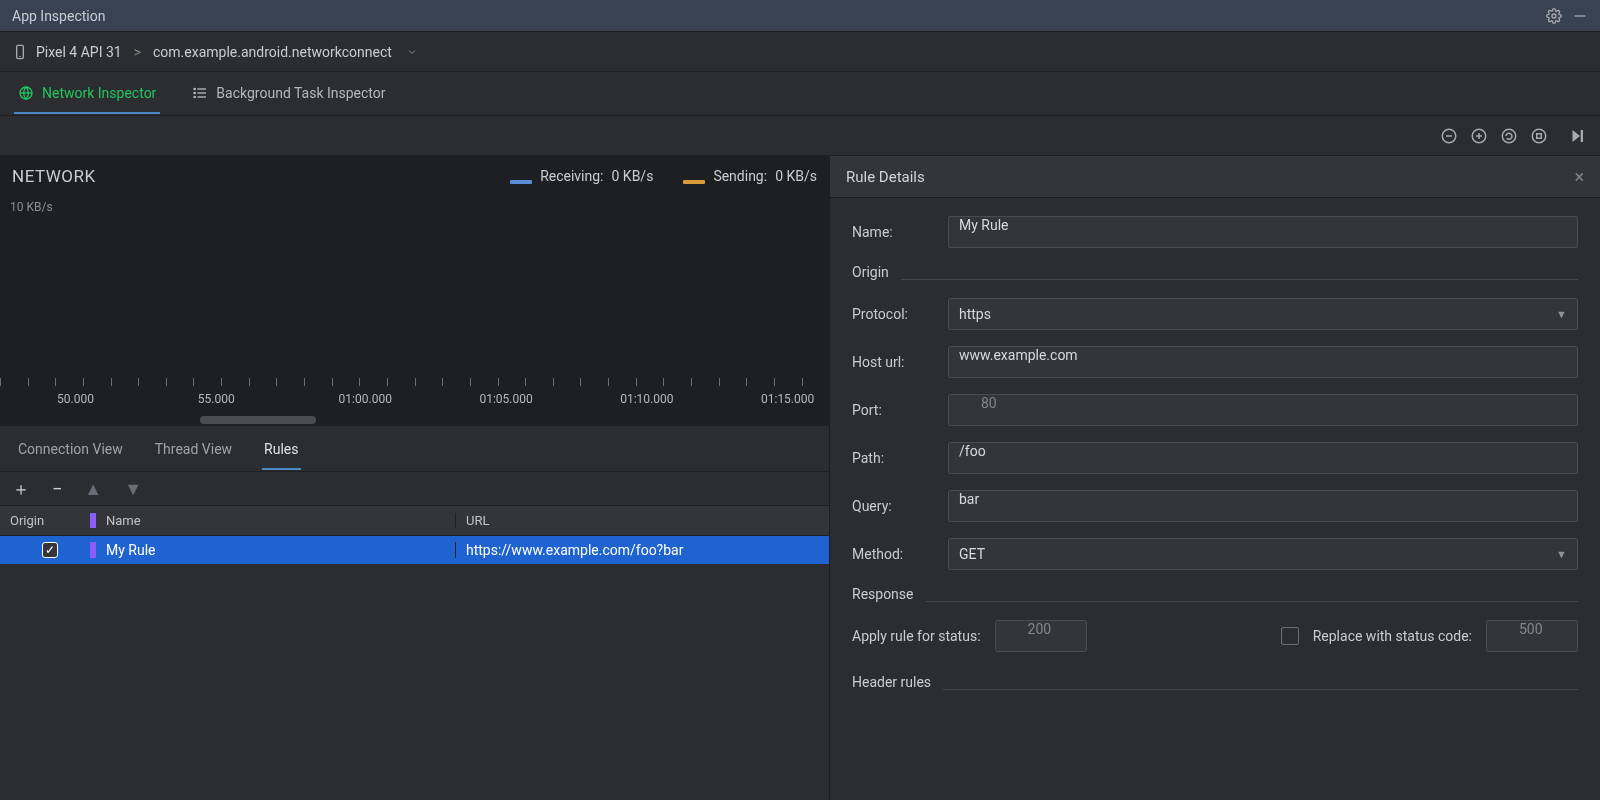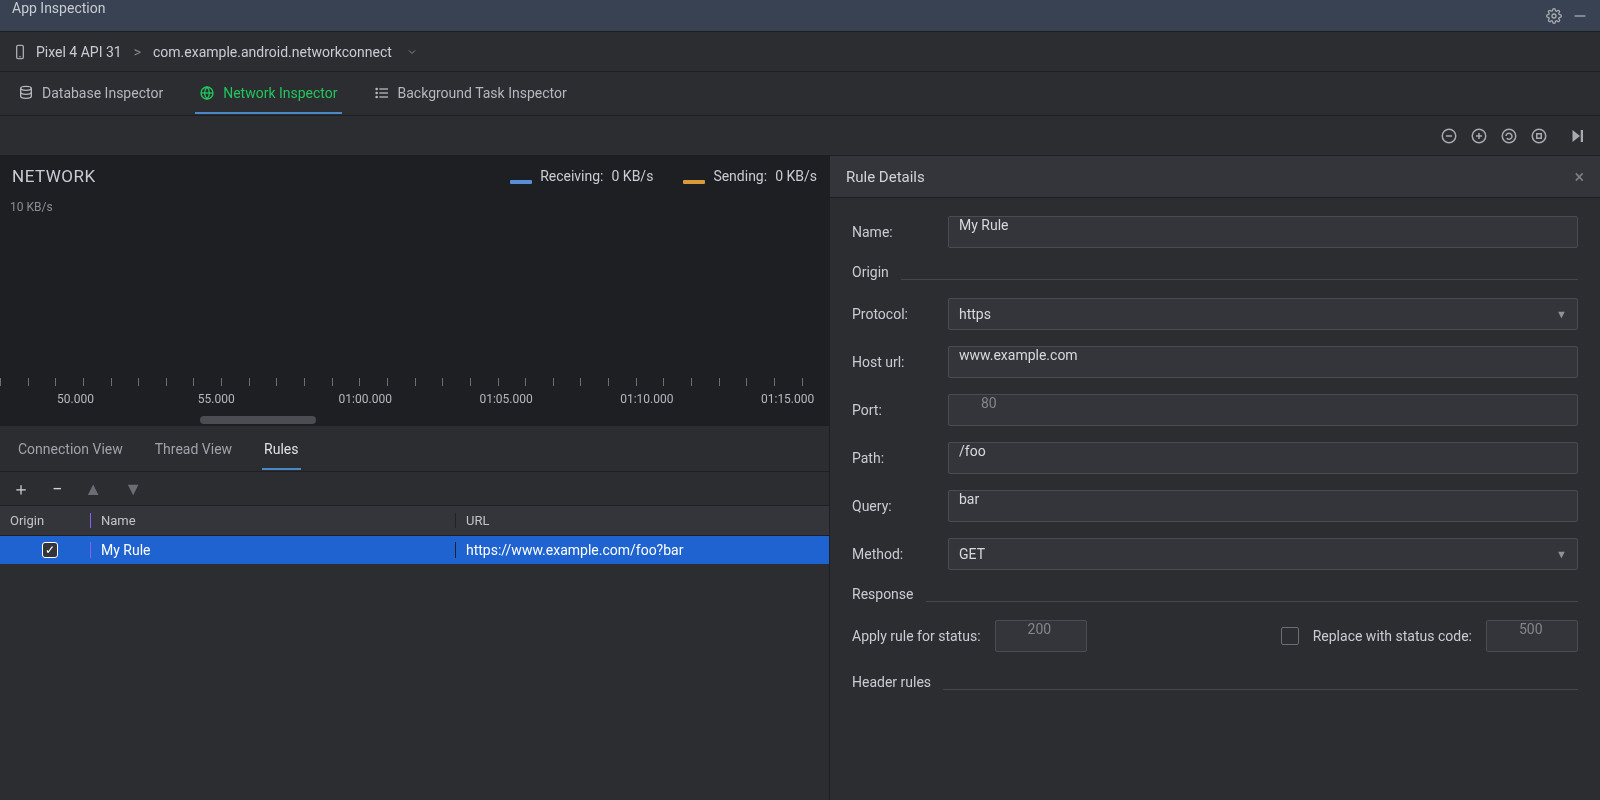--- a/index.html
+++ b/index.html
@@ -11,20 +11,21 @@
   width: 1600px;
   height: 800px;
   overflow: hidden;
   display: flex;
   flex-direction: column;
 }
 .title-bar {
   background: #384253;
   height: 32px;
   display: flex;
+  align-items: center;
   padding: 0 12px;
   border-bottom: 1px solid #1e1f22;
 }
 .title-bar .title { color: #c9ccd3; font-size: 14px; flex: 1; }
 .title-bar .actions { display: flex; gap: 10px; align-items: center; }
 .icon-btn { cursor: pointer; color: #a7aab0; display: inline-flex; align-items: center; justify-content: center; }
 .breadcrumb-bar {
   background: #2b2d30;
   height: 40px;
   display: flex;
@@ -80,21 +81,21 @@
 .scrollbar-thumb { position:absolute; bottom:2px; left:200px; width:116px; height:8px; background:#4c4d52; border-radius:4px; }
 .rules-tabs { height:46px; display:flex; align-items:center; gap:28px; padding:0 16px; background:#2b2d30; border-bottom:1px solid #1e1f22; }
 .rules-tab { padding:12px 2px; color:#9fa3aa; cursor:pointer; position:relative; }
 .rules-tab.active { color:#dfe1e5; }
 .rules-tab.active::after { content:""; position:absolute; left:0; right:0; bottom:-1px; height:2px; background:#4a88c7; }
 .rules-toolbar { height:34px; display:flex; align-items:center; gap:22px; padding:0 12px; border-bottom:1px solid #1e1f22; background:#2b2d30; }
 .rules-toolbar .icon-btn { color:#cfd2d8; font-size:18px; }
 .rules-table { flex:1; display:flex; flex-direction:column; }
 .rt-header { display:flex; height:30px; align-items:center; background:#33353a; color:#c0c3c9; font-size:13px; border-bottom:1px solid #1e1f22; }
 .rt-col-active { width:90px; padding-left:10px; }
-.rt-col-name { width:365px; padding-left:10px; border-left:1px solid #8b5cf6; }
+.rt-col-name { width:365px; padding-left:10px; border-left:6px solid #8b5cf6; }
 .rt-col-url { flex:1; padding-left:10px; border-left:1px solid #222; }
 .rt-row { display:flex; height:28px; align-items:center; background:#1e63d0; color:#fff; }
 .rt-row .rt-col-active { display:flex; justify-content:center; }
 .chk { width:16px; height:16px; border:1px solid #fff; border-radius:3px; display:inline-flex; align-items:center; justify-content:center; font-size:12px; background:#33353a; color: #fff;}
 .right-pane { flex:1; display:flex; flex-direction:column; background:#2b2d30; }
 .rule-details-header { height:42px; display:flex; align-items:center; padding:0 16px; background:#33353a; border-bottom:1px solid #1e1f22; }
 .rule-details-header .rdh-title { color:#d0d3d8; font-size:15px; flex:1; }
 .rule-details-header .close-x { color:#7e8187; font-size:18px; cursor:pointer; }
 .form-area { flex:1; overflow:auto; padding:18px 22px 10px 22px; }
 .form-row { display:flex; align-items:center; margin-bottom:16px; gap:14px; }
@@ -145,30 +146,20 @@
   <span class="sep">&gt;</span>
   <span class="crumb">com.example.android.networkconnect</span>
   <span class="chev">
     <svg width="12" height="12" viewBox="0 0 24 24" fill="none" stroke="currentColor" stroke-width="2">
         <polyline points="6 9 12 15 18 9"></polyline>
       </svg>
   </span>
 </div>
 
 <div class="inspector-tabs">
-  <div class="insp-tab">
-    <span>
-      <svg width="16" height="16" viewBox="0 0 24 24" fill="none" stroke="currentColor" stroke-width="2">
-          <ellipse cx="12" cy="5" rx="8" ry="3"></ellipse>
-          <path d="M4 5v6c0 1.7 3.6 3 8 3s8-1.3 8-3V5"></path>
-          <path d="M4 11v6c0 1.7 3.6 3 8 3s8-1.3 8-3v-6"></path>
-        </svg>
-    </span>
-    <span>Database Inspector</span>
-  </div>
   <div class="insp-tab active">
     <span>
       <svg width="16" height="16" viewBox="0 0 24 24" fill="none" stroke="currentColor" stroke-width="2">
           <circle cx="12" cy="12" r="9"></circle>
           <line x1="3" y1="12" x2="21" y2="12"></line>
           <path d="M12 3a13 13 0 0 1 0 18 13 13 0 0 1 0-18z"></path>
         </svg>
     </span>
     <span>Network Inspector</span>
   </div>

